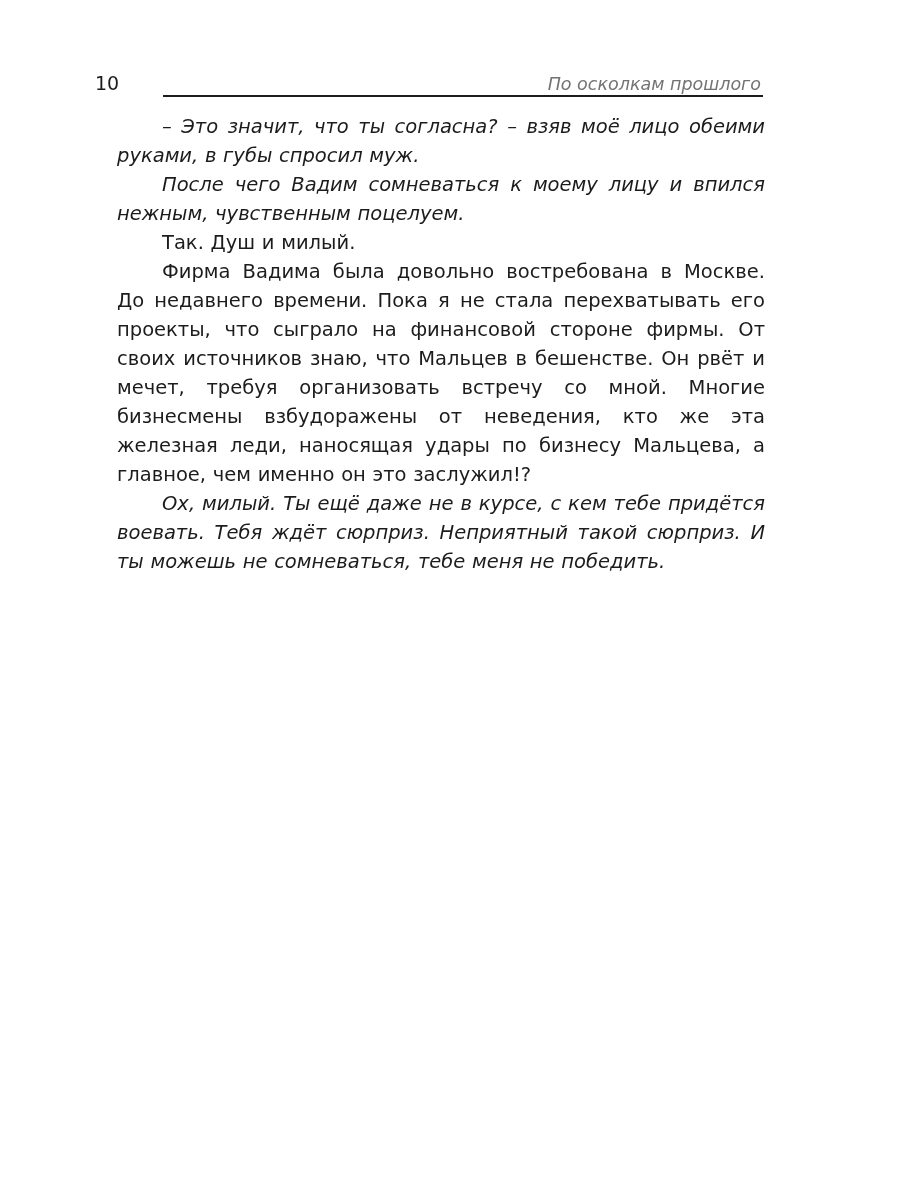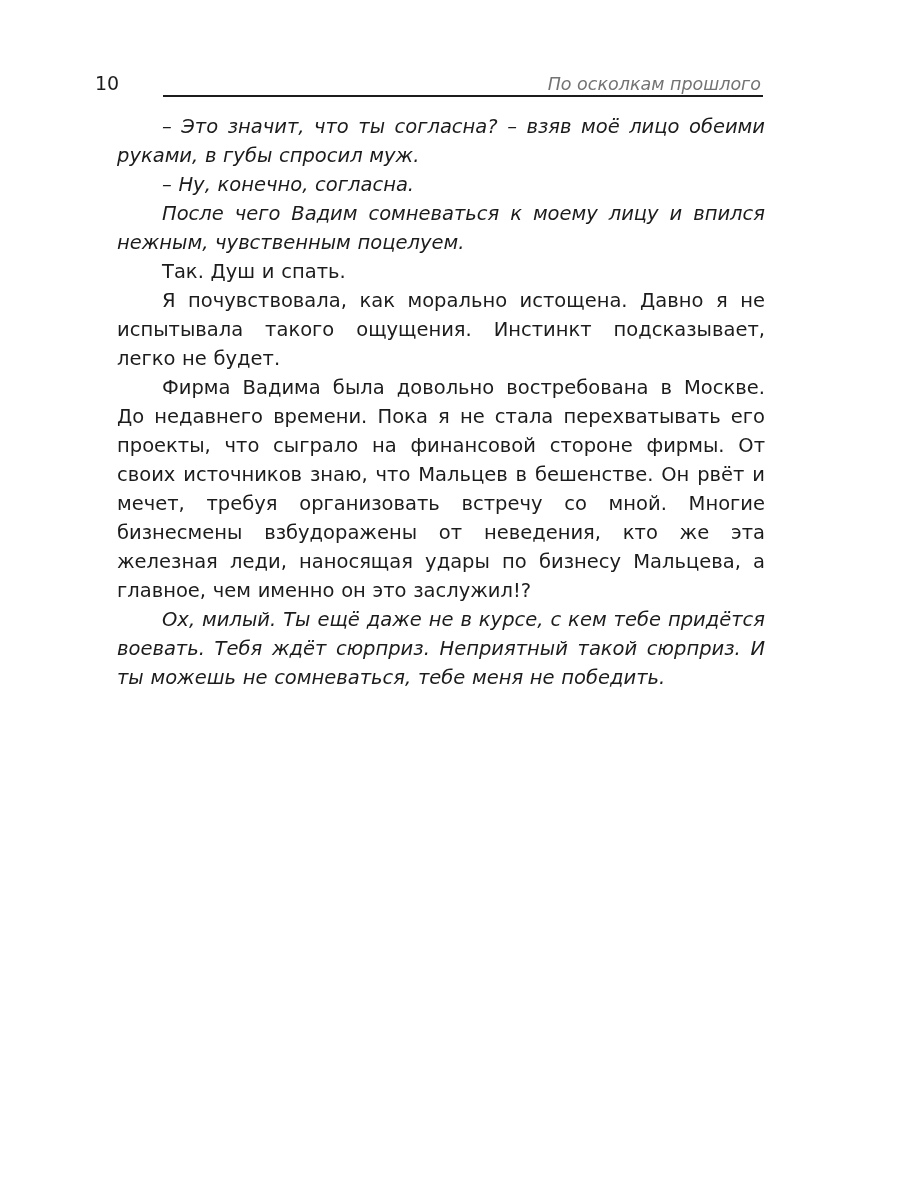--- a/index.html
+++ b/index.html
@@ -74,21 +74,19 @@
 <div class="page">
 
   <div class="header">
     <div class="page-number">10</div>
     <div class="header-title">По осколкам прошлого</div>
     <div class="header-rule"></div>
   </div>
 
   <div class="body-text">
     <p class="italic">– Это значит, что ты согласна? – взяв моё лицо обеими руками, в губы спросил муж.</p>
-    <p class="italic">– Ну, конечно, согласна.</p>
     <p class="italic">После чего Вадим сомневаться к моему лицу и впился нежным, чувственным поцелуем.</p>
-    <p class="regular">Так. Душ и спать.</p>
-    <p class="regular">Я почувствовала, как морально истощена. Давно я не испытывала такого ощущения. Инстинкт подсказывает, легко не будет.</p>
+    <p class="regular">Так. Душ и милый.</p>
     <p class="regular">Фирма Вадима была довольно востребована в Москве. До недавнего времени. Пока я не стала перехватывать его проекты, что сыграло на финансовой стороне фирмы. От своих источников знаю, что Мальцев в бешенстве. Он рвёт и мечет, требуя организовать встречу со мной. Многие бизнесмены взбудоражены от неведения, кто же эта железная леди, наносящая удары по бизнесу Мальцева, а главное, чем именно он это заслужил!?</p>
     <p class="italic">Ох, милый. Ты ещё даже не в курсе, с кем тебе придётся воевать. Тебя ждёт сюрприз. Неприятный такой сюрприз. И ты можешь не сомневаться, тебе меня не победить.</p>
   </div>
 
 </div>
 
 </body></html>

